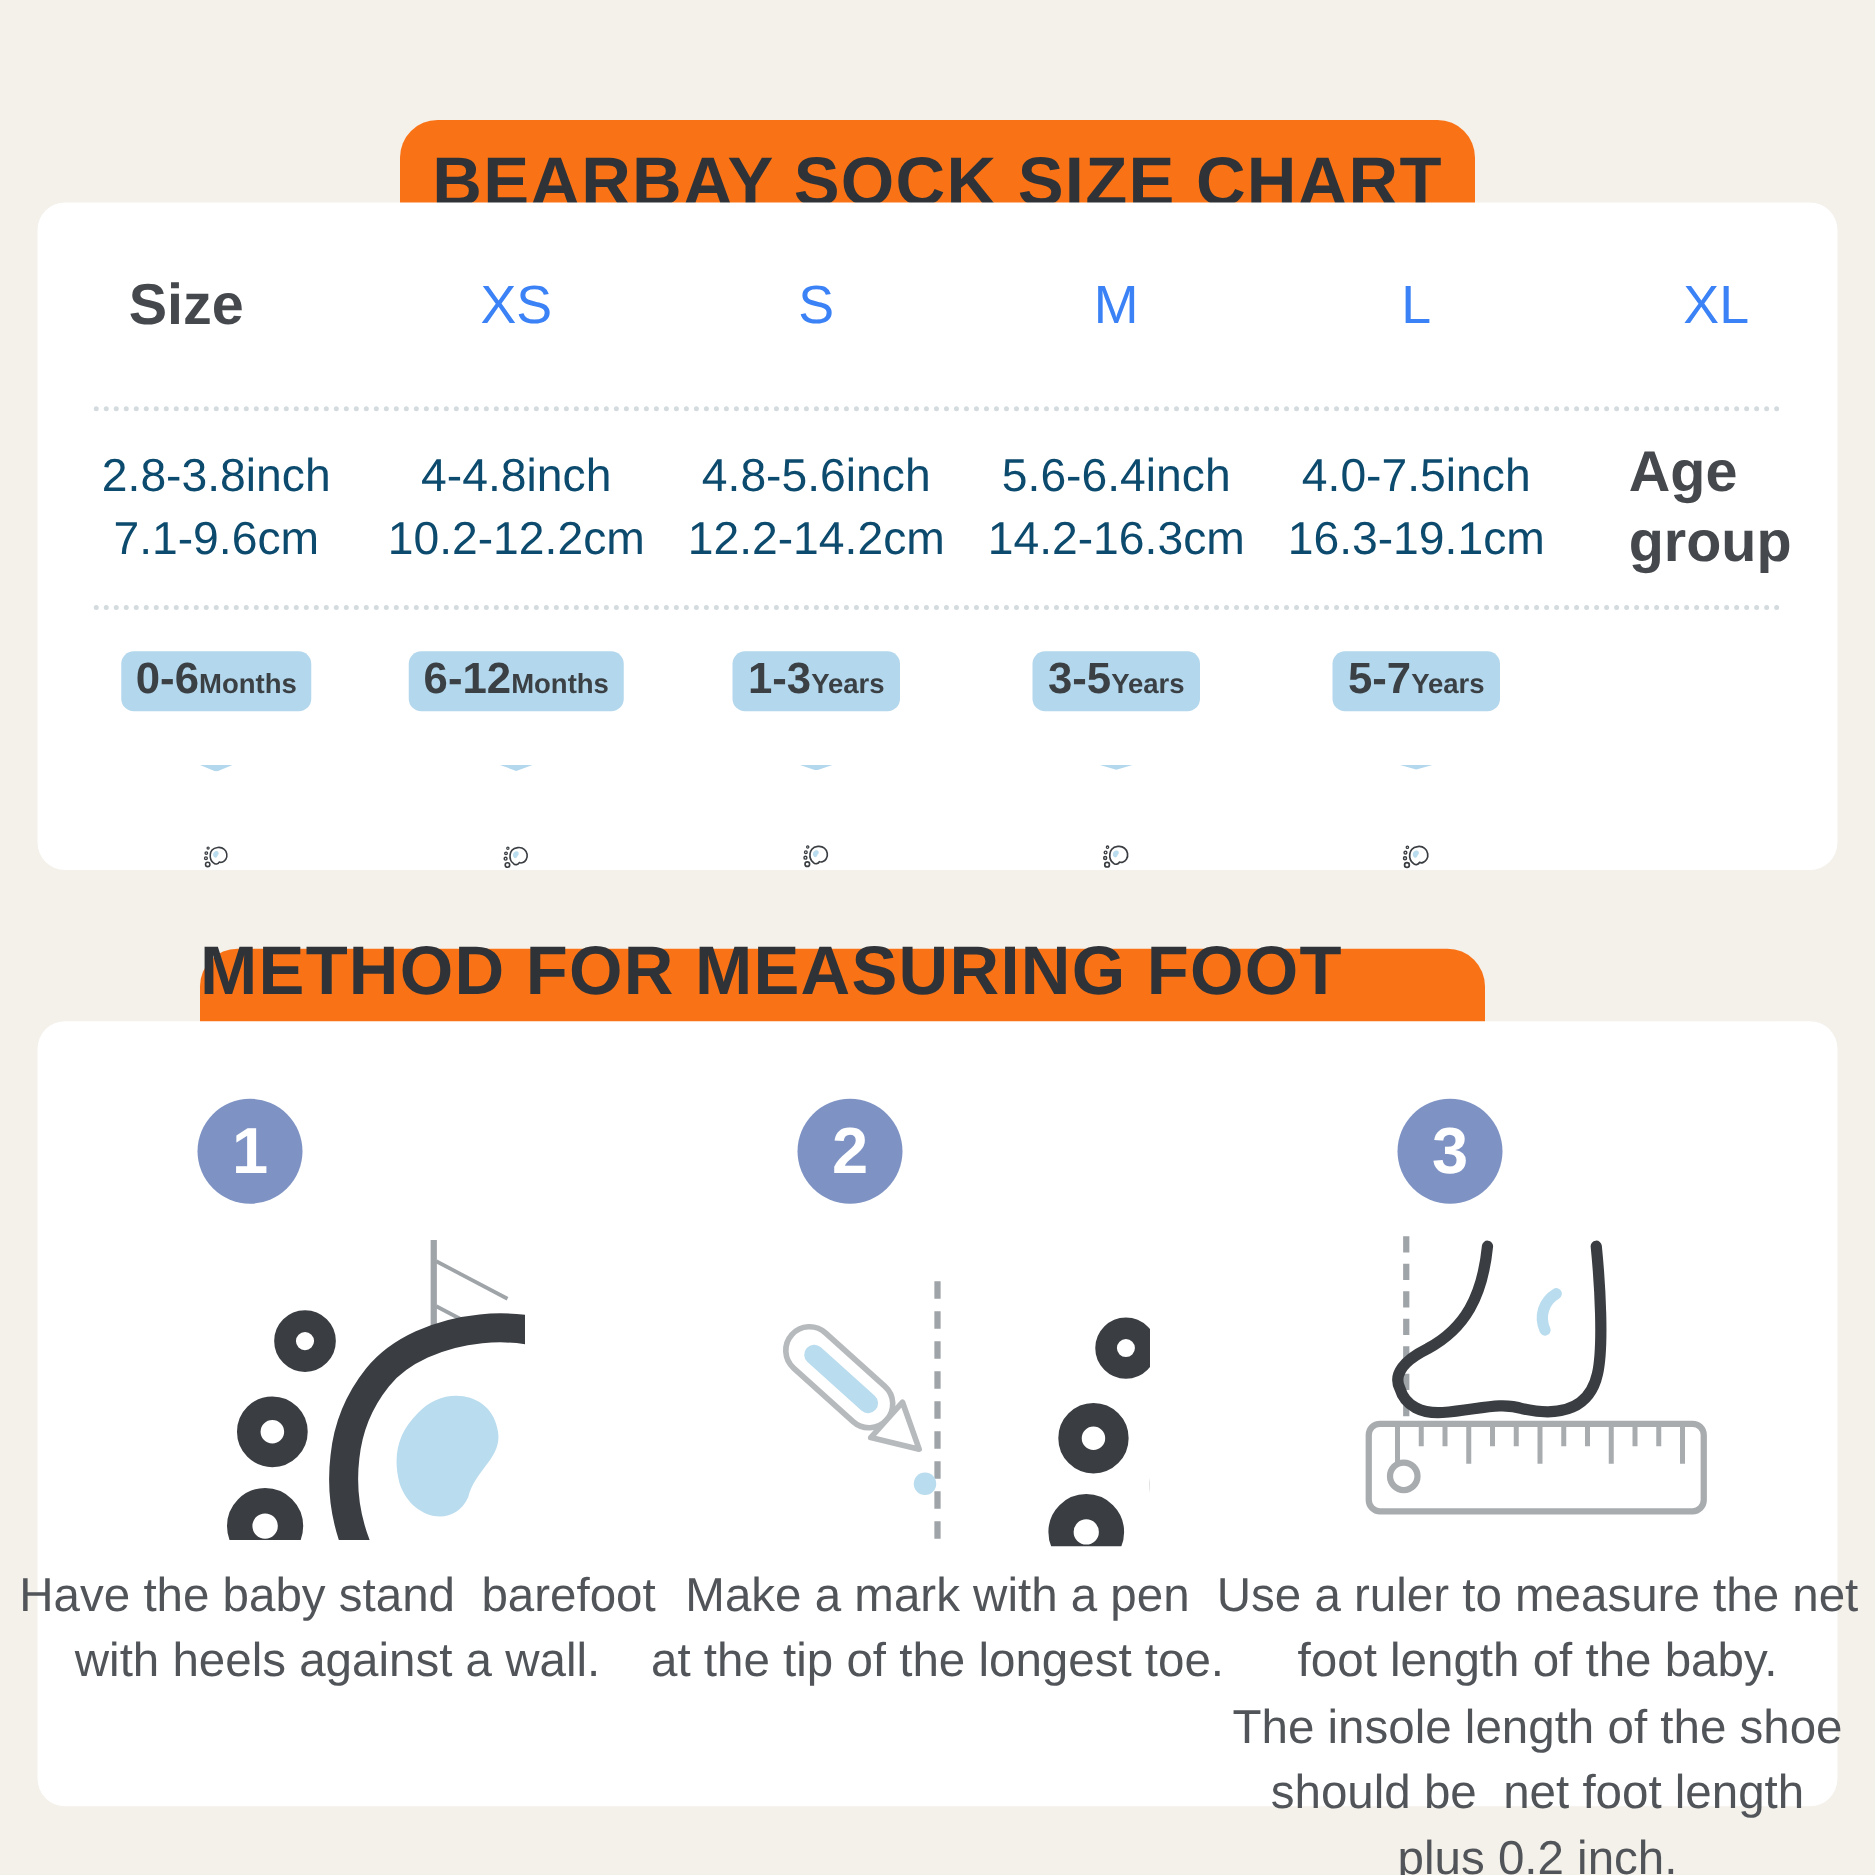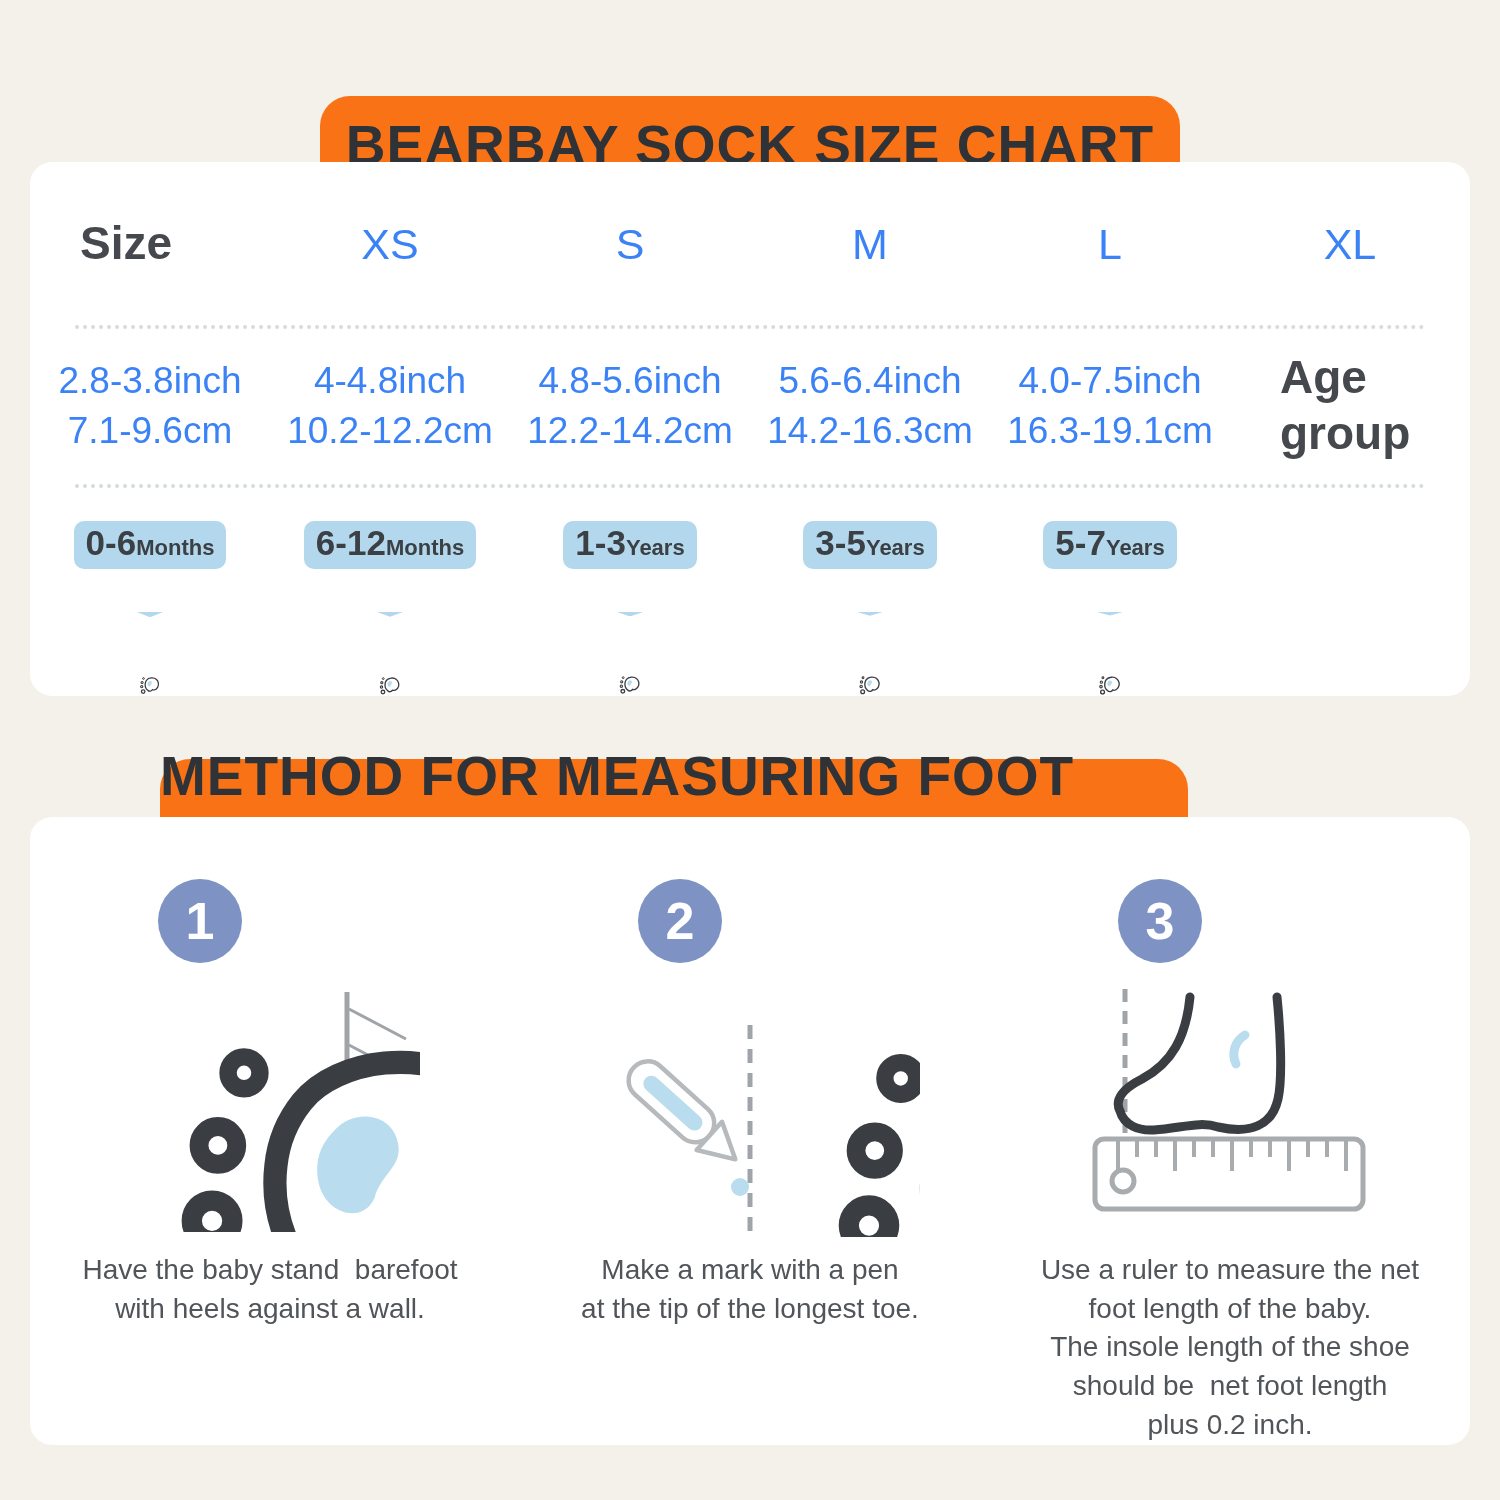--- a/index.html
+++ b/index.html
@@ -35,40 +35,40 @@
     z-index:2;
   }
   #card-1{top:162px;height:534px;}
   #card-2{top:817px;height:628px;}
 
   
   .chart-grid{
     display:grid;
     grid-template-columns:240px repeat(5,240px);
     grid-template-rows:164px 159px 211px;
-    width:1440px;height:534px;
+    width:1440px;height:534px;margin-left:23px;
   }
   .divider{
     position:absolute;left:45px;width:1350px;height:0;
     border-top:4px dotted #d4dbde;
   }
   #divider-1{top:163px;}
   #divider-2{top:322px;}
   .c-label{
     padding-left:50px;
     display:flex;flex-direction:column;justify-content:center;
     font-weight:bold;font-size:46px;color:#45494d;line-height:1.2;
   }
   .c-hdr{
     display:flex;align-items:center;justify-content:center;
     font-size:43px;color:#3b82f6;
   }
   .c-val{
     display:flex;flex-direction:column;align-items:center;justify-content:center;
-    font-size:37px;color:#3b82f6;line-height:1.35;white-space:pre;
+    font-size:37px;color:#0c4a6e;line-height:1.35;white-space:pre;
   }
   .c-age{
     display:flex;flex-direction:column;align-items:center;
     padding-top:36px;
     gap:44px;
   }
   .age-badge{
     background:#b3d7ec;border-radius:10px;
     padding:2px 12px 6px;
     display:flex;align-items:baseline;
@@ -96,21 +96,21 @@
     width:84px;height:84px;border-radius:50%;
     background:#7e93c4;
     display:flex;align-items:center;justify-content:center;
     color:#ffffff;font-size:52px;font-weight:bold;
     transform:translateX(-70px);
   }
   .step-art{margin-top:24px;height:250px;display:flex;align-items:flex-start;justify-content:center;}
   .step-text{
     margin-top:14px;
     text-align:center;
-    font-size:28px;color:#515559;line-height:1.38;
+    font-size:38px;color:#515559;line-height:1.38;
   }
   .step-text .line{display:block;white-space:pre;}
 </style>
 </head>
 <body>
 
 <svg width="0" height="0" style="position:absolute" aria-hidden="true">
   <defs>
     <symbol id="footprint" viewBox="0 0 130 130">
       <path d="M44 32 C56 17 88 13 104 27 C119 39 123 62 113 78 C105 91 90 97 80 92 C76 103 59 106 51 96 C40 88 33 71 35 54 C36 44 40 37 44 32 Z" fill="#ffffff" stroke="#3a3e42" stroke-width="8" stroke-linejoin="round"></path>

